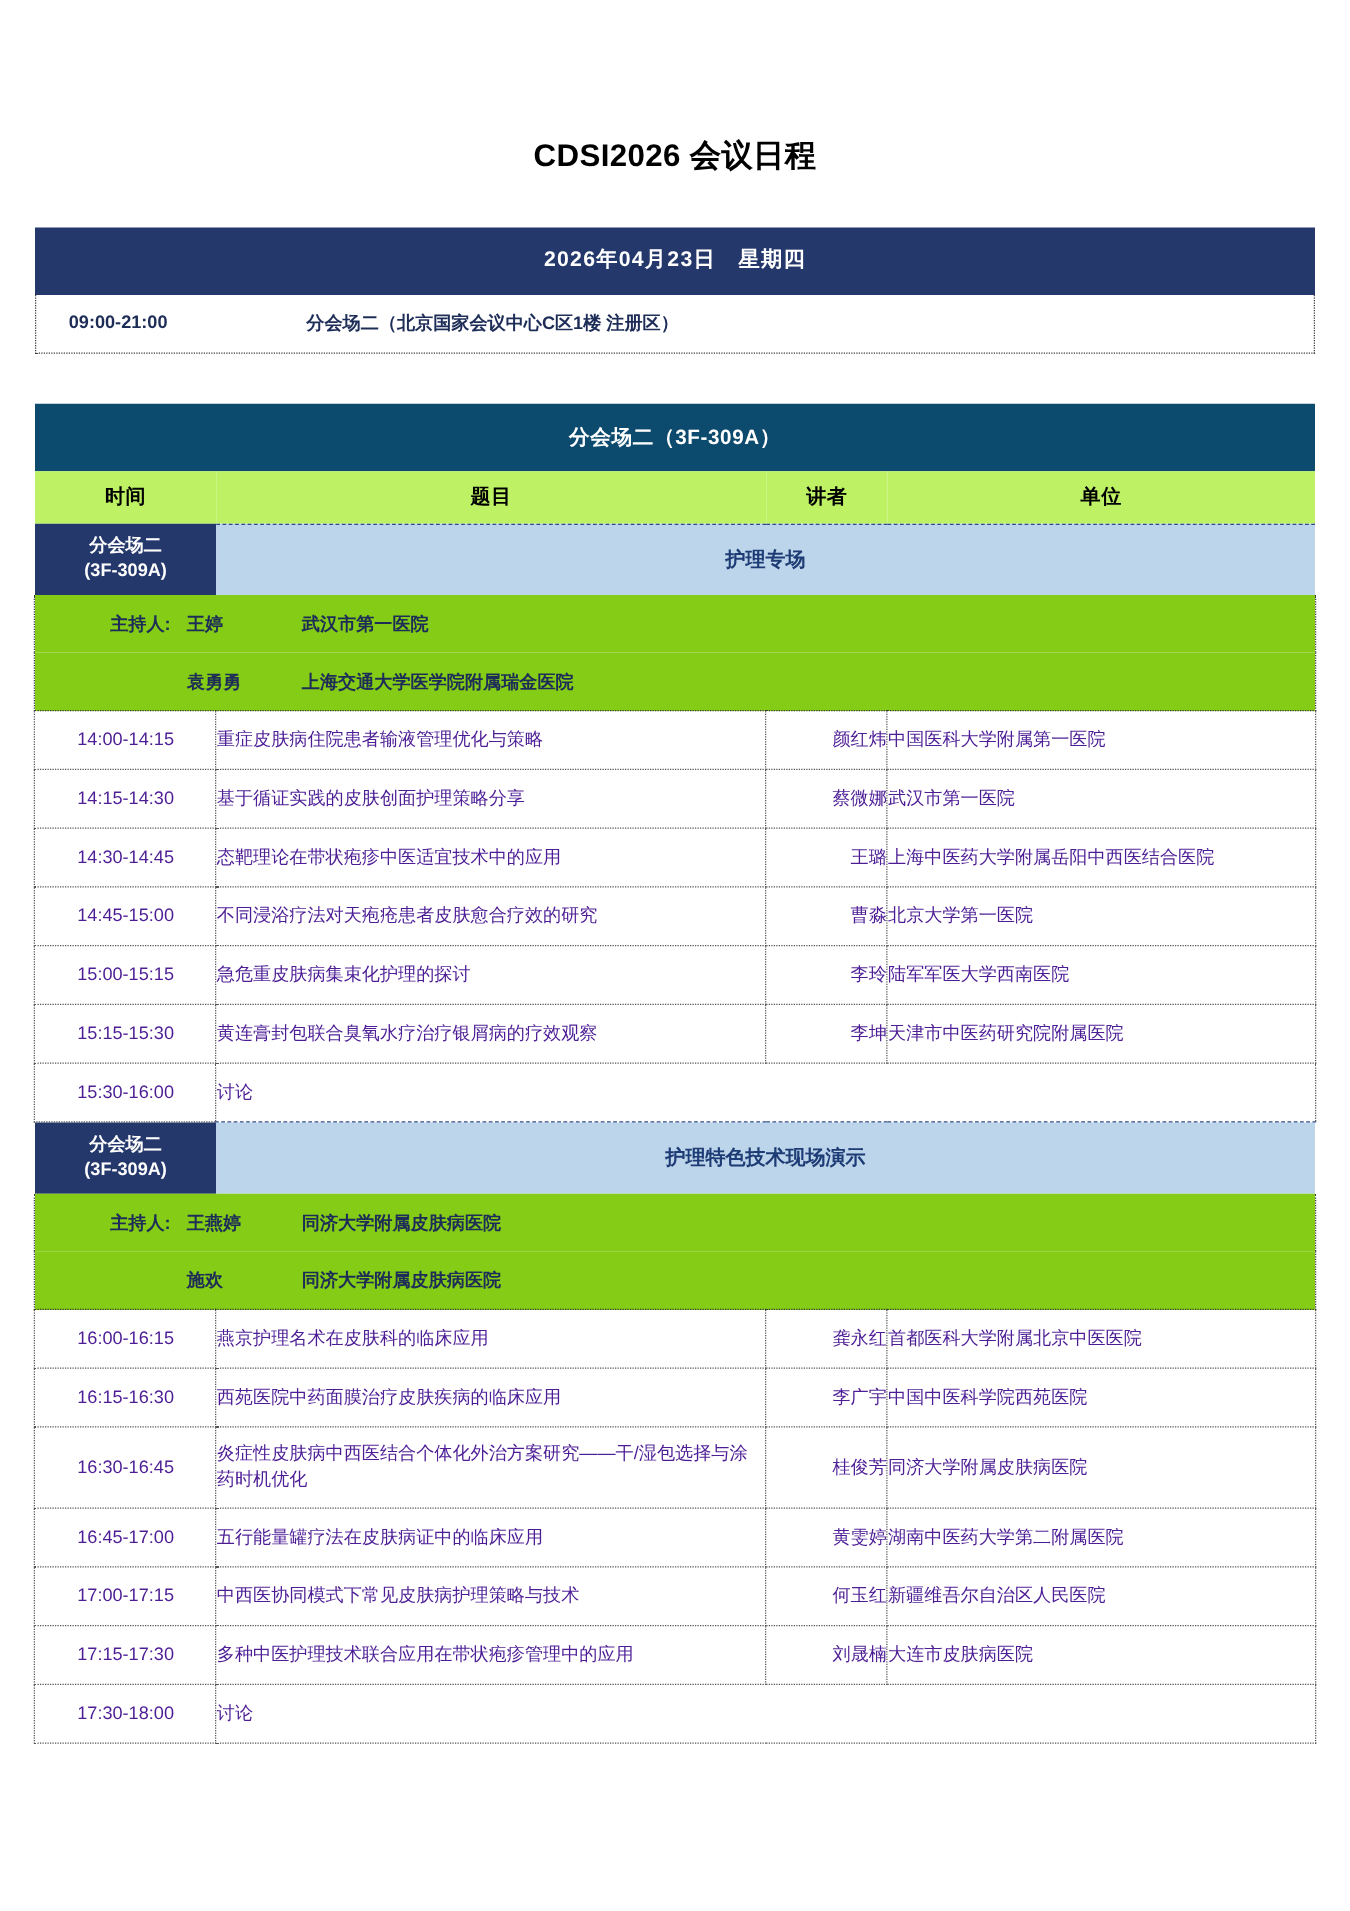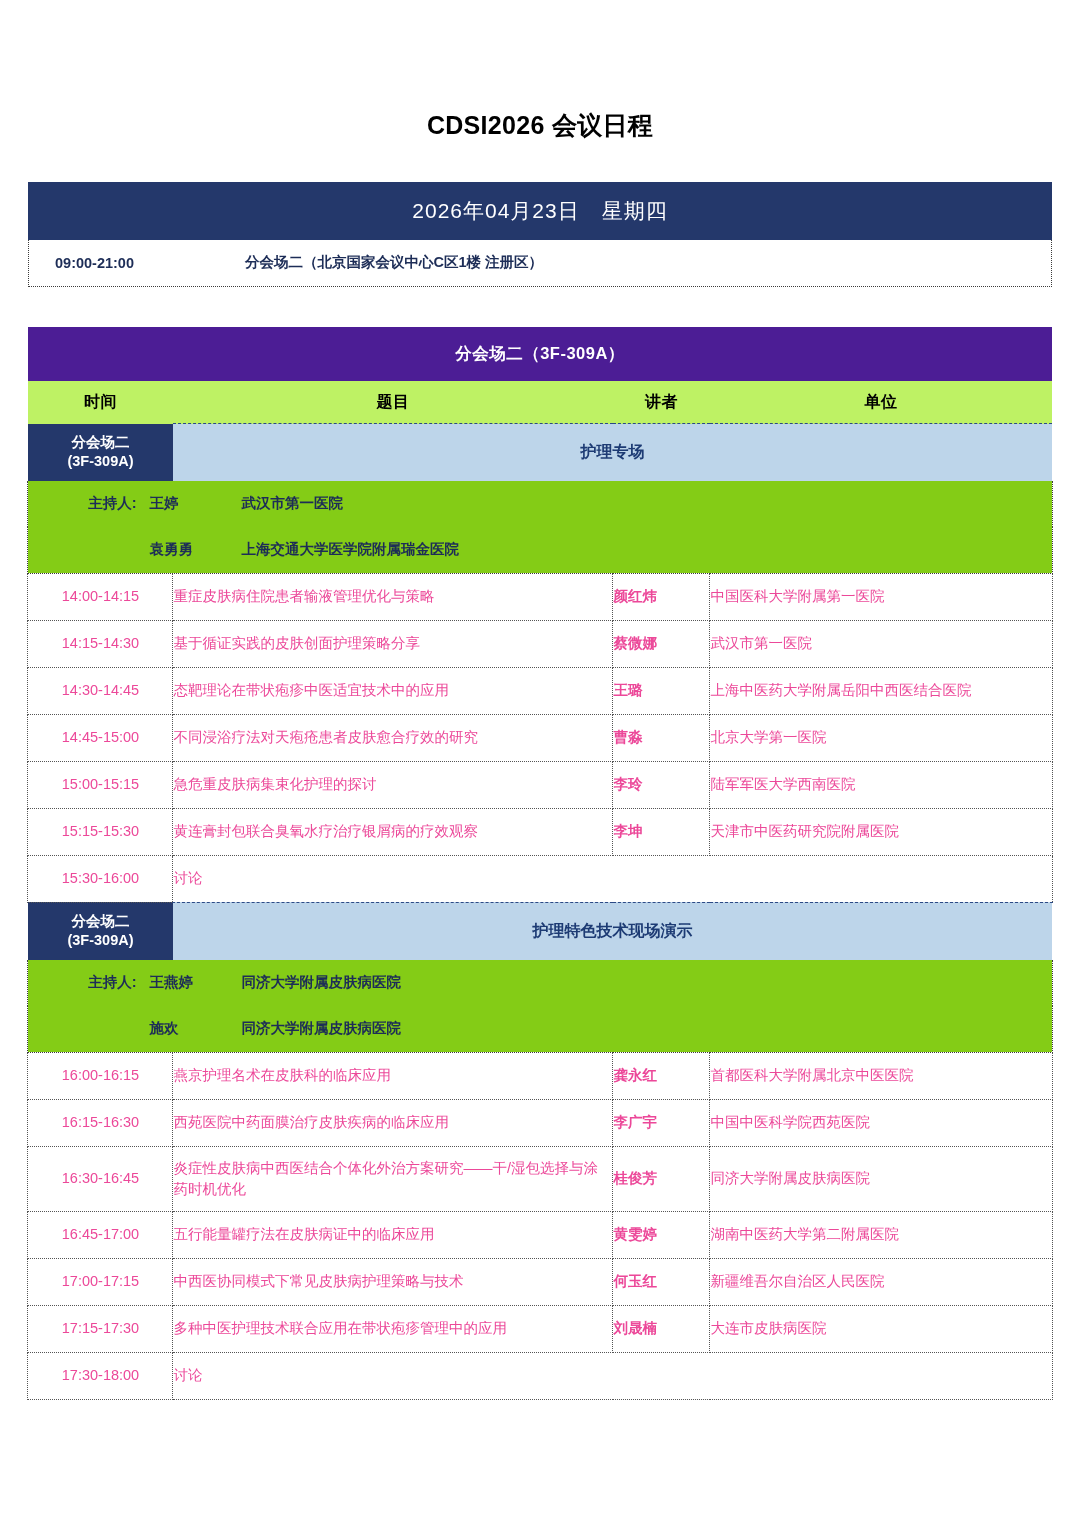--- a/index.html
+++ b/index.html
@@ -43,22 +43,22 @@
   }
 
   
   .day-block {
     margin-top: 42px;
   }
   .day-banner {
     background: #24386b;
     color: #ffffff;
     text-align: center;
-    font-size: 21px;
-    font-weight: normal;
+    font-size: 17px;
+    font-weight: bold;
     letter-spacing: 1px;
     padding: 17px 0 18px 0;
     line-height: 1.1;
   }
   .reg-row {
     border: 1px dotted #3b3b3b;
     border-top: none;
     background: #ffffff;
     padding: 13px 0 14px 0;
     font-size: 14.5px;
@@ -83,21 +83,21 @@
     margin-top: 40px;
   }
 
   .tbl td, .tbl th {
     vertical-align: middle;
     padding: 0;
   }
 
   
   .venue-banner td {
-    background: #4c1d95;
+    background: #0c4a6e;
     color: #ffffff;
     font-size: 16.5px;
     font-weight: bold;
     text-align: center;
     height: 54px;
     letter-spacing: 0.5px;
   }
 
   
   .colhead td {
@@ -161,28 +161,28 @@
   }
   .chair-org {
     flex: 1 1 auto;
   }
   .chair-line.indent .chair-label { visibility: hidden; }
 
   
   .data-row td {
     border: 1px dotted #555555;
     font-size: 14.5px;
-    color: #ec4899;
+    color: #4c1d95;
     background: #ffffff;
     height: 46px;
     line-height: 1.45;
   }
   .c-time   { text-align: center; padding: 4px 2px; }
   .c-title  { text-align: left;  padding: 6px 0 6px 10px; }
-  .c-speaker{ text-align: left; padding: 4px 2px; font-weight: bold; }
+  .c-speaker{ text-align: right; padding: 4px 2px; }
   .c-org    { text-align: left;  padding: 4px 0 4px 9px; font-family: Liberation Serif, serif; }
   .data-row.tall td { height: 64px; }
 </style>
 </head>
 <body>
 
 <div class="page">
 
   <div class="doc-title">CDSI2026 会议日程</div>
 

